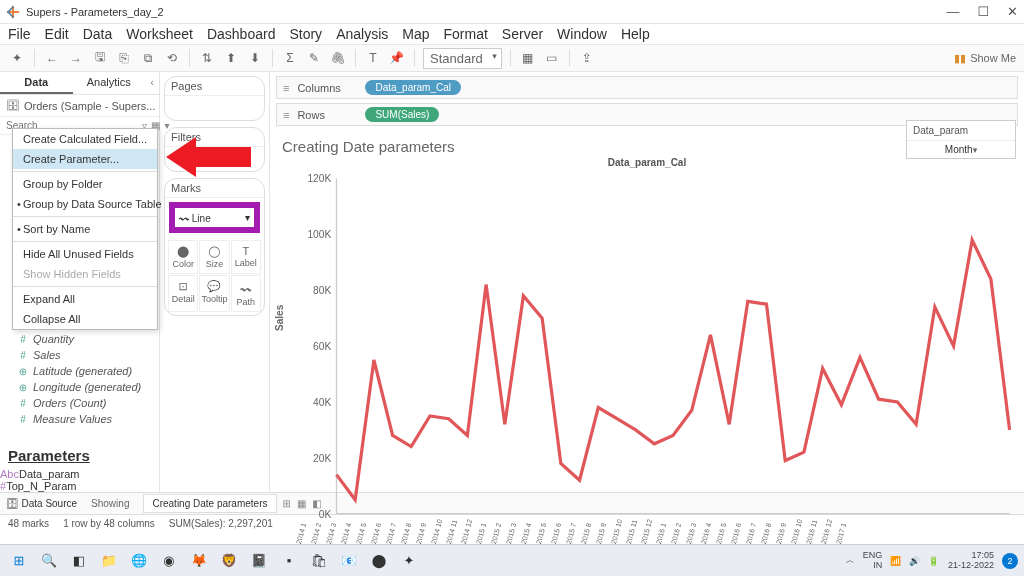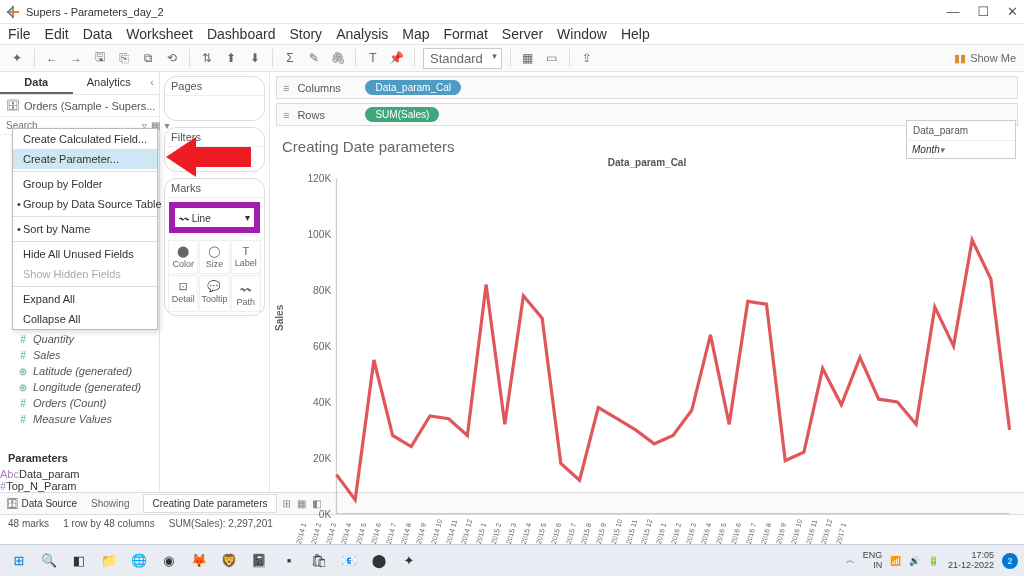--- a/index.html
+++ b/index.html
@@ -28,21 +28,21 @@
 .sidepane .tabs { display:flex; border-bottom:1px solid #e5e5e5; }
 .sidepane .tabs div { flex:1; text-align:center; padding:4px 0; font-size:11px; }
 .sidepane .tabs .active { font-weight:600; border-bottom:2px solid #666; }
 .sidepane .ds { padding:4px 6px; font-size:11px; color:#555; display:flex; align-items:center; gap:4px; border-bottom:1px solid #eee; white-space:nowrap; overflow:hidden; text-overflow:ellipsis; }
 .sidepane .search { padding:3px 6px; border-bottom:1px solid #eee; display:flex; align-items:center; gap:4px; }
 .sidepane .search input { flex:1; border:none; outline:none; font-size:10px; color:#999; }
 .sidepane .search .tico { font-size:10px; color:#888; }
 .fieldlist { flex:1; overflow:hidden; padding-top: 180px; }
 .fieldlist .row { padding:2px 8px 2px 18px; font-size:11px; display:flex; align-items:center; gap:5px; color:#555; font-style:italic; }
 .fieldlist .row .fic { width:10px; text-align:center; font-style:normal; color:#5a9; font-size:10px; }
-.sidepane .sectitle { padding:4px 8px; font-weight:600; font-size:11px; }
+.sidepane .sectitle { padding:4px 8px; font-weight:600; font-size:15px;text-decoration:underline; }
 
 
 .ctxmenu { position:absolute; left:12px; top:128px; width:146px; background:#fff; border:1px solid #bbb; box-shadow:2px 2px 6px rgba(0,0,0,0.15); z-index:50; font-size:11px; }
 .ctxmenu .mi { padding:4px 10px; white-space:nowrap; }
 .ctxmenu .mi.sel { background:#cfe6f5; }
 .ctxmenu .mi.dis { color:#aaa; }
 .ctxmenu hr { border:none; border-top:1px solid #ddd; margin:2px 0; }
 .ctxmenu .bullet:before { content:"•"; position:absolute; left:4px; }
 .ctxmenu .mi { position:relative; }
 
@@ -73,21 +73,21 @@
 .vizsub { text-align:center; font-size:10px; color:#555; font-weight:600; }
 .chartbox { flex:1; position:relative; padding:4px 8px 0 28px; }
 .ylabel { position:absolute; left:4px; top:50%; transform: rotate(-90deg) translateX(50%); transform-origin:left top; font-size:10px; color:#666; font-weight:600; }
 svg.chart { width:100%; height:100%; }
 .xlabels { display:flex; font-size:7px; color:#666; transform-origin:top left; padding-left:28px;}
 .xlabels span { writing-mode: vertical-rl; transform: rotate(195deg); width:15px; text-align:left; }
 
 
 .paramcard { position:absolute; right:8px; top:120px; width:110px; border:1px solid #ccc; background:#fff; }
 .paramcard .hd { padding:4px 6px; font-size:10px; border-bottom:1px solid #eee; color:#555; }
-.paramcard .val { padding:3px 5px; display:flex; justify-content:flex-start; align-items:center; font-size:10px;font-style:italic; }
+.paramcard .val { padding:3px 5px; display:flex; justify-content:center; align-items:center; font-size:10px; }
 .paramcard .val span.caret { font-size:9px; color:#666; }
 
 
 .sheettabs { height:22px; border-top:1px solid #ddd; display:flex; align-items:center; padding:0 6px; font-size:10px; gap:6px; background:#fafafa; }
 .sheettabs .tab { padding:3px 8px; border:1px solid #ddd; background:#fff; }
 .sheettabs .tab.plain { border:none; background:none; color:#666; }
 .sheettabs .ico { color:#888; }
 
 
 .status { height:18px; border-top:1px solid #ddd; display:flex; align-items:center; padding:0 8px; gap:14px; font-size:10px; color:#555; background:#fff; }

